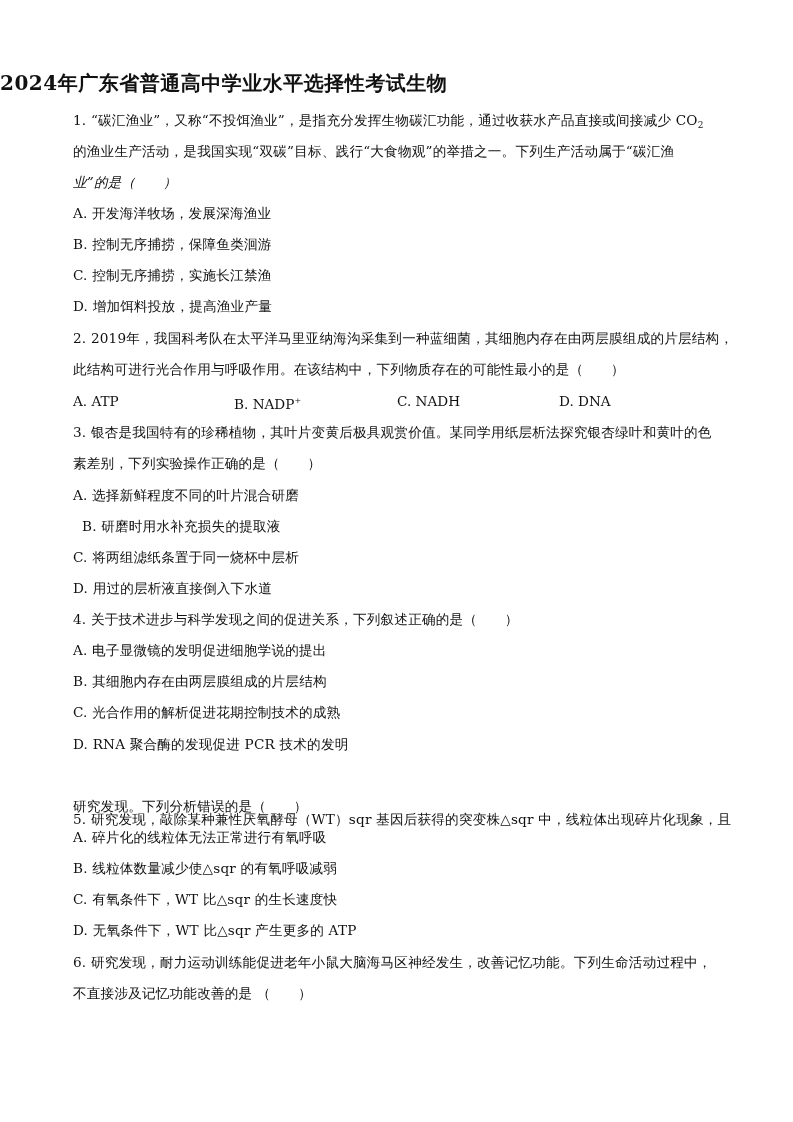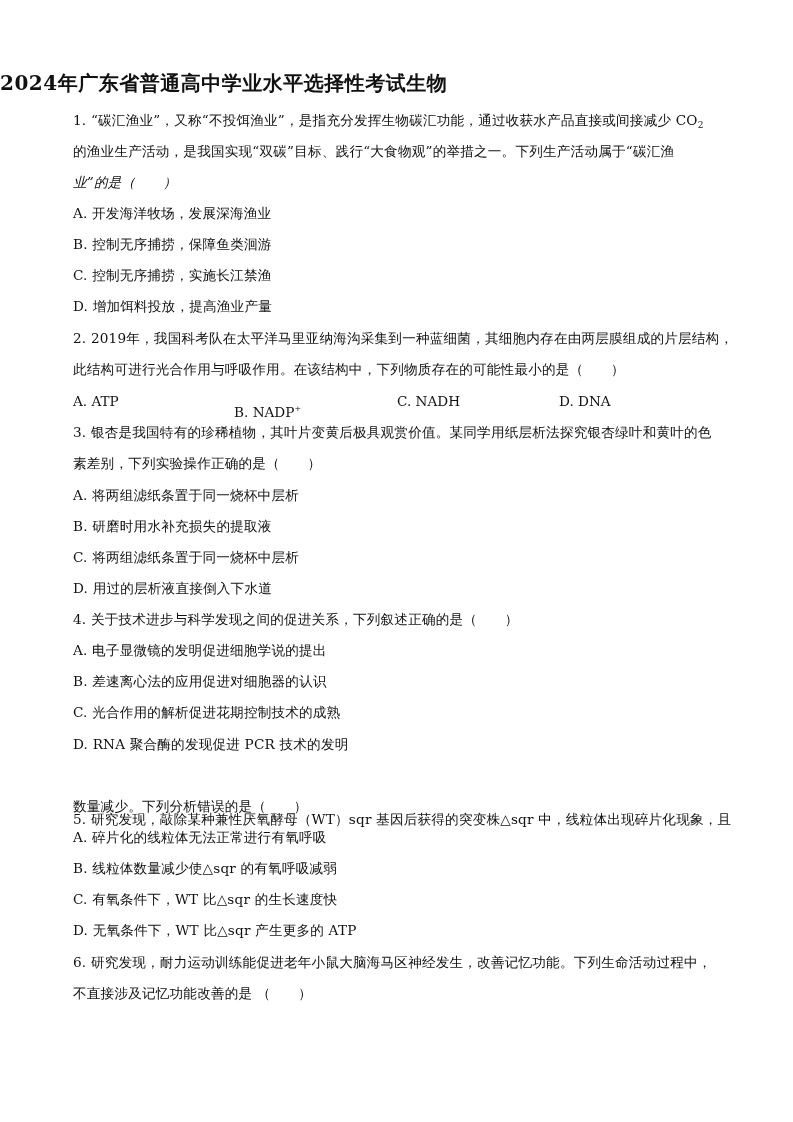--- a/index.html
+++ b/index.html
@@ -29,46 +29,46 @@
     <div class="line" style="top:234px;">B.  控制无序捕捞，保障鱼类洄游</div>
     <div class="line" style="top:265px;">C.  控制无序捕捞，实施长江禁渔</div>
     <div class="line" style="top:296px;">D.  增加饵料投放，提高渔业产量</div>
   </div>
 
   <div>
     <div class="line" style="top:328px;">2. 2019年，我国科考队在太平洋马里亚纳海沟采集到一种蓝细菌，其细胞内存在由两层膜组成的片层结构，</div>
     <div class="line" style="top:359px;">此结构可进行光合作用与呼吸作用。在该结构中，下列物质存在的可能性最小的是（　　）</div>
     <div class="opt-row" style="top:391px;">
       <span style="left:0px;text-align:right;">A. ATP</span>
-      <span style="left:161px;margin-top:8px;"><span style="position:static">B. NADP</span><sup>+</sup></span>
+      <span style="left:161px;"><span style="position:static">B. NADP</span><sup>+</sup></span>
       <span style="left:324px;">C. NADH</span>
       <span style="left:486px;">D. DNA</span>
     </div>
   </div>
 
   <div>
     <div class="line" style="top:422px;">3. 银杏是我国特有的珍稀植物，其叶片变黄后极具观赏价值。某同学用纸层析法探究银杏绿叶和黄叶的色</div>
     <div class="line" style="top:453px;">素差别，下列实验操作正确的是（　　）</div>
-    <div class="line" style="top:485px;">A.  将两组滤纸条置于同一烧杯中层析</div>
-    <div class="line" style="top:516px;">B.  研磨时用水补充损失的提取液</div>
+    <div class="line" style="top:485px;">A.  选择新鲜程度不同的叶片混合研磨</div>
+    <div class="line" style="top:516px;margin-left:9px;">B.  研磨时用水补充损失的提取液</div>
     <div class="line" style="top:547px;">C.  将两组滤纸条置于同一烧杯中层析</div>
     <div class="line" style="top:578px;">D.  用过的层析液直接倒入下水道</div>
   </div>
 
   <div>
     <div class="line" style="top:609px;">4. 关于技术进步与科学发现之间的促进关系，下列叙述正确的是（　　）</div>
     <div class="line" style="top:640px;">A.  电子显微镜的发明促进细胞学说的提出</div>
-    <div class="line" style="top:671px;">B.  差速离心法的应用促进对细胞器的认识</div>
+    <div class="line" style="top:671px;">B.  其细胞内存在由两层膜组成的片层结构</div>
     <div class="line" style="top:702px;">C.  光合作用的解析促进花期控制技术的成熟</div>
     <div class="line" style="top:734px;">D. RNA 聚合酶的发现促进 PCR 技术的发明</div>
   </div>
 
   <div>
     <div class="line" style="top:765px;margin-top:44px;">5. 研究发现，敲除某种兼性厌氧酵母（WT）sqr 基因后获得的突变株△sqr 中，线粒体出现碎片化现象，且</div>
-    <div class="line" style="top:796px;">数量减少。下列分析错误的是（　　）</div>
+    <div class="line" style="top:796px;">研究发现。下列分析错误的是（　　）</div>
     <div class="line" style="top:827px;">A.  碎片化的线粒体无法正常进行有氧呼吸</div>
     <div class="line" style="top:858px;">B.  线粒体数量减少使△sqr 的有氧呼吸减弱</div>
     <div class="line" style="top:889px;">C.  有氧条件下，WT  比△sqr 的生长速度快</div>
     <div class="line" style="top:920px;">D.  无氧条件下，WT  比△sqr 产生更多的 ATP</div>
   </div>
 
   <div>
     <div class="line" style="top:952px;">6. 研究发现，耐力运动训练能促进老年小鼠大脑海马区神经发生，改善记忆功能。下列生命活动过程中，</div>
     <div class="line" style="top:983px;">不直接涉及记忆功能改善的是 （　　）</div>
   </div>

